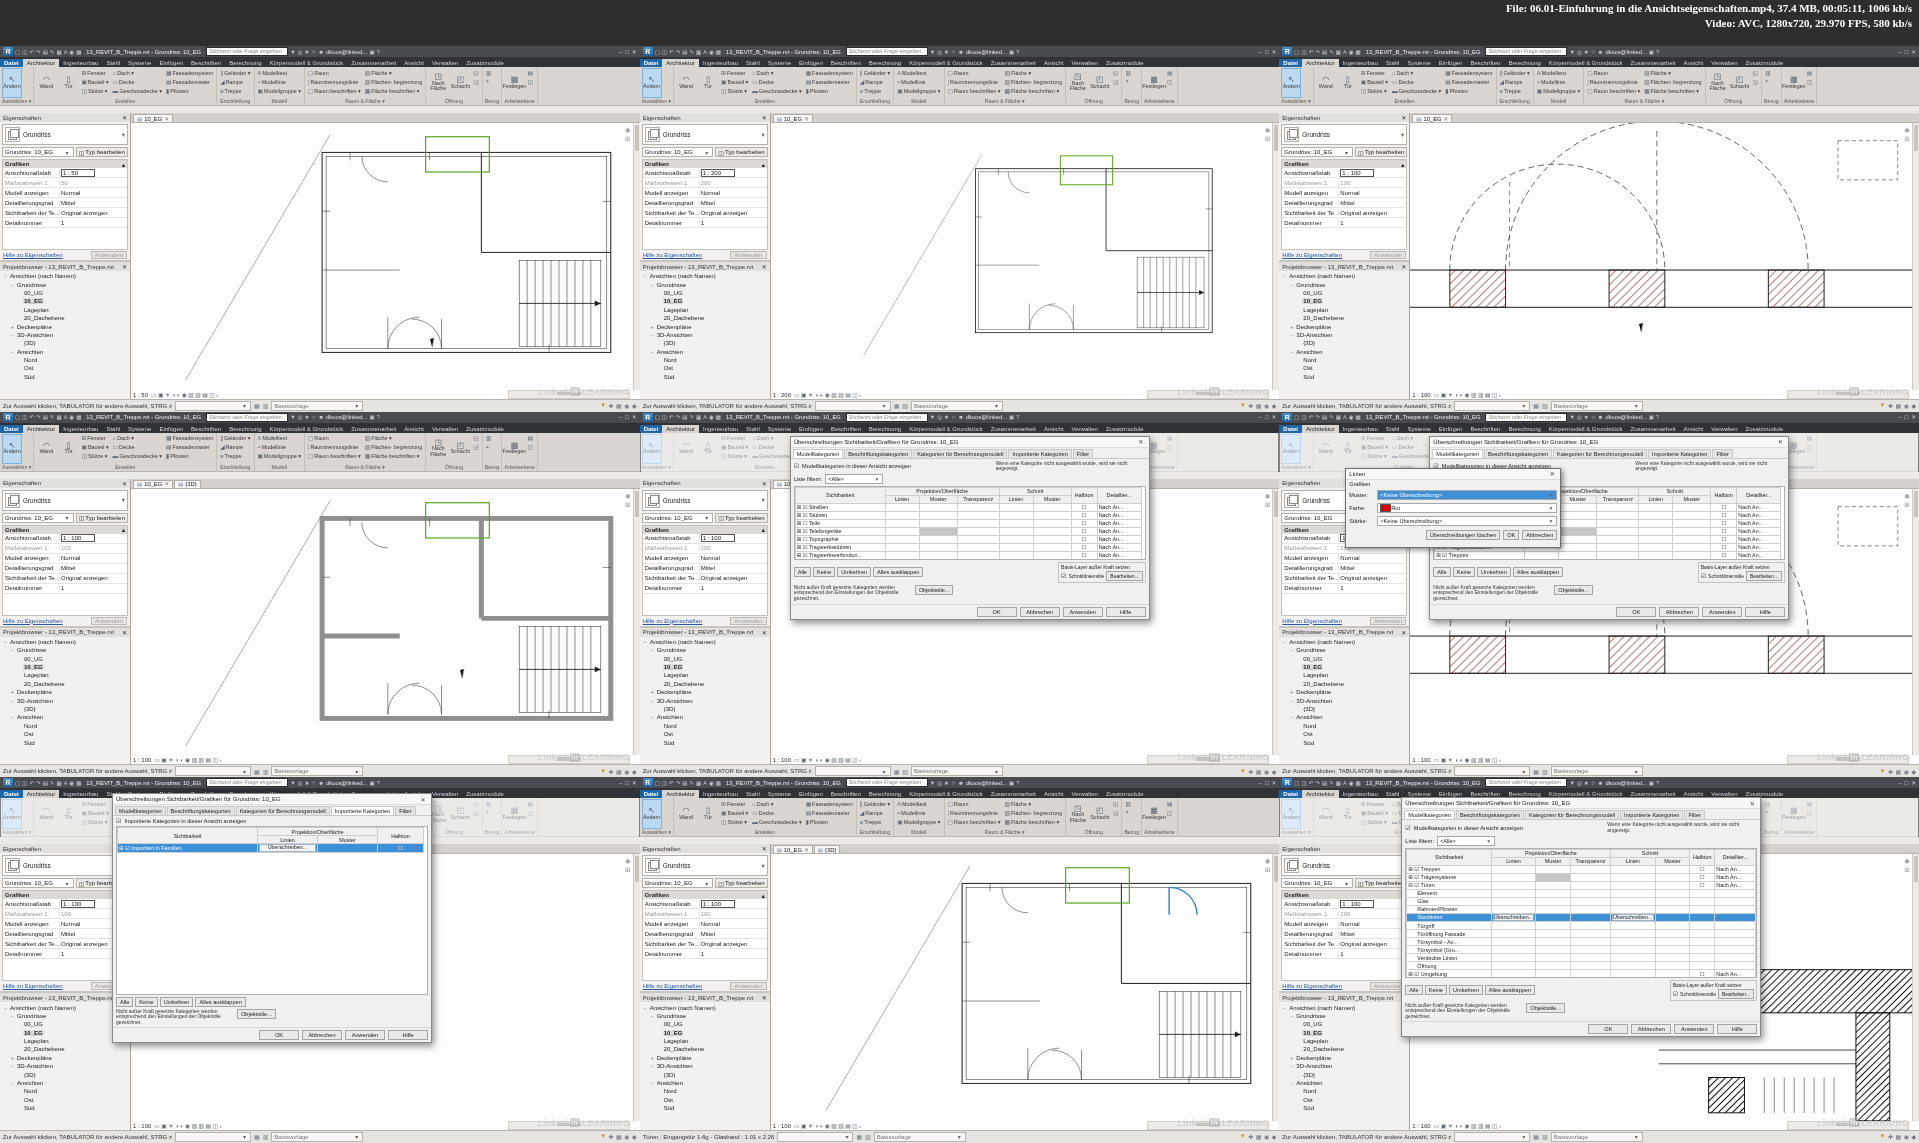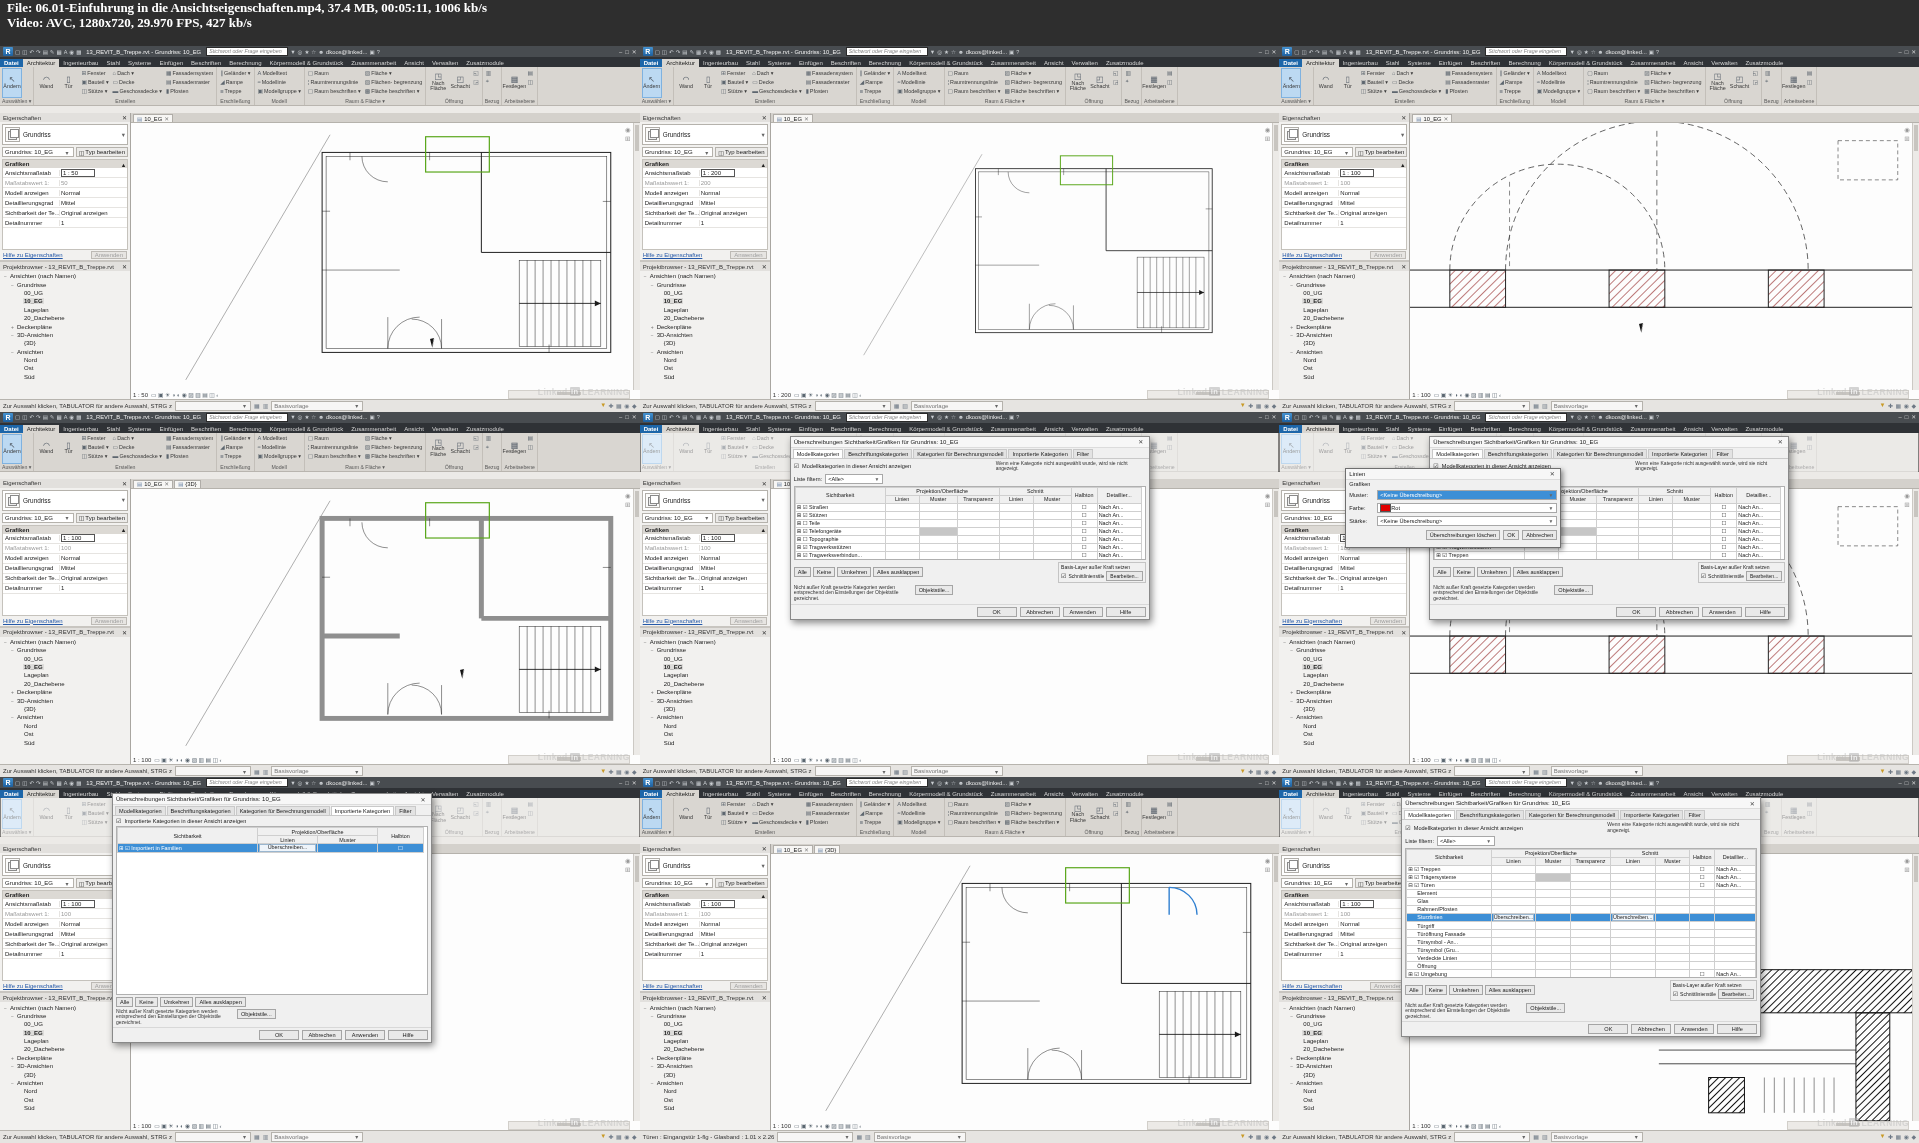--- a/index.html
+++ b/index.html
@@ -1,17 +1,17 @@
 <!DOCTYPE html>
 <html><head>
 <meta charset="utf-8">
 <style>
   html,body{margin:0;padding:0;background:#262626;}
   .sheet{width:1919px;height:1143px;background:#2e2e2e;position:relative;overflow:hidden;font-family:"Liberation Sans",sans-serif;}
-  .vheader{height:46px;box-sizing:border-box;padding:1px 7px 0;color:#fff;font-family:"Liberation Serif",serif;font-weight:700;font-size:13px;line-height:14.8px;}
+  .vheader{height:46px;box-sizing:border-box;padding:1px 7px 0;color:#fff;font-family:"Liberation Serif",serif;font-weight:700;font-size:11px;line-height:14.8px;text-align:right;}
   .grid{display:grid;grid-template-columns:repeat(3,1fr);grid-template-rows:repeat(3,365.66px);width:1919px;background:#161616;}
   .frame{position:relative;overflow:hidden;background:#fff;box-shadow:inset 0 0 0 1px #2a2a2a;font-size:6px;color:#222;}
   
   .tbar{height:11px;background:#484c50;display:flex;align-items:center;gap:2px;padding:0 3px;font-size:5.8px;color:#e6e6e6;white-space:nowrap;overflow:hidden;}
   .rlogo{width:10px;height:9px;background:linear-gradient(#4593d2,#1d5f9e);color:#fff;font-size:7px;font-weight:700;display:flex;align-items:center;justify-content:center;border-radius:1px;flex:none;}
   .ticon{color:#c9cdd1;font-size:5.5px;}
   .tdoc{margin:0 3px;color:#f0f0f0;}
   .tsearch{background:#fff;color:#888;font-style:italic;border:1px solid #2a2a2a;height:7px;line-height:7px;padding:0 2px;width:76px;font-size:5.3px;overflow:hidden;flex:none;}
   .twin{margin-left:auto;display:flex;gap:3px;color:#dcdcdc;}
   
@@ -122,21 +122,21 @@
   .ppfield.hl{background:#3d8fd6;color:#fff;}
   .sw{width:9px;height:5.5px;border:1px solid #555;flex:none;}
   .ppbtns{display:flex;gap:3px;justify-content:flex-end;margin:2px 3px 3px;}
 </style>
 </head>
 <body>
 
 <div class="sheet">
   <div class="vheader">
     <div>File: 06.01-Einfuhrung in die Ansichtseigenschaften.mp4, 37.4 MB, 00:05:11, 1006 kb/s</div>
-    <div>Video: AVC, 1280x720, 29.970 FPS, 427 kb/s</div>
+    <div>Video: AVC, 1280x720, 29.970 FPS, 580 kb/s</div>
   </div>
   <div class="grid" id="grid">
       <div class="frame">
         <div class="tbar">
           <span class="rlogo">R</span>
           <span class="ticon">▢</span>
           <span class="ticon">◫</span>
           <span class="ticon">↶</span>
           <span class="ticon">↷</span>
           <span class="ticon">▤</span>

